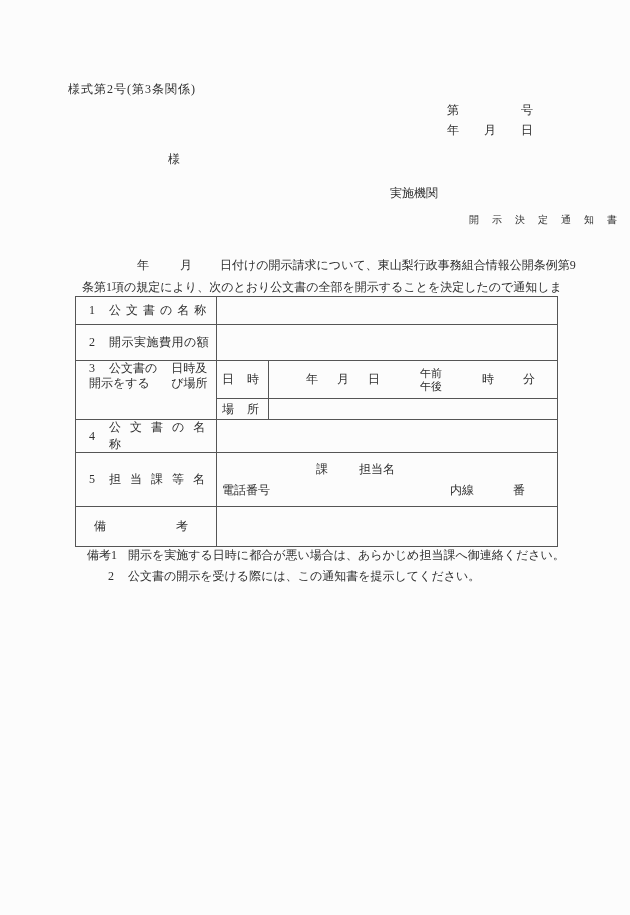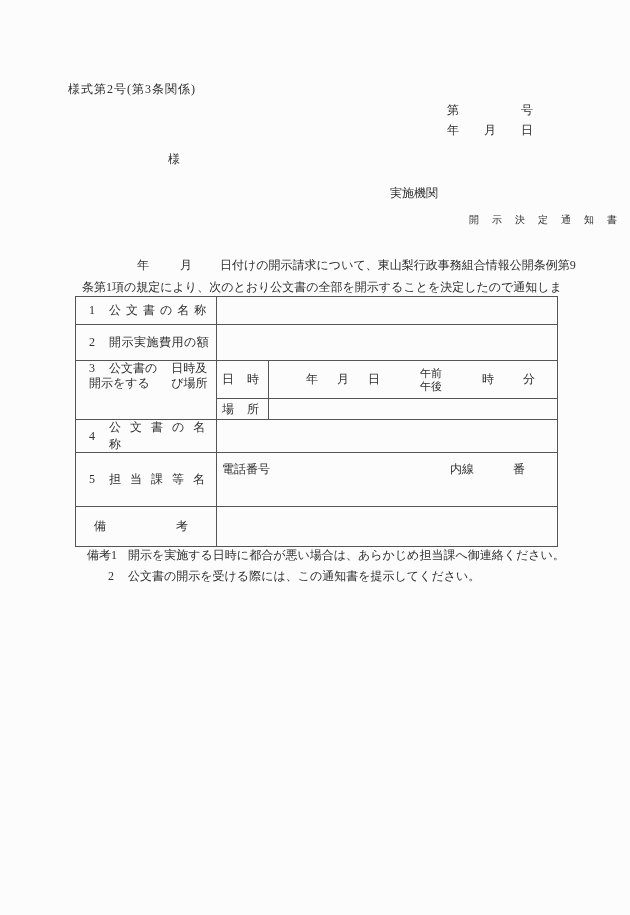--- a/index.html
+++ b/index.html
@@ -155,20 +155,24 @@
       <div class="vcell"></div>
     </div>
 
     <div class="trow h53">
       <div class="lcell">
         <span class="num">5</span>
         <span class="ls9">担当課等名</span>
       </div>
       <div class="r5cell">
         <div>
+          <span class="ml94">課</span>
+          <span class="ml28">担当名</span>
+        </div>
+        <div>
           <span>電話番号</span>
           <span class="ml177">内線</span>
           <span class="ml36">番</span>
         </div>
       </div>
     </div>
 
     <div class="trow h39">
       <div class="lcell" style="padding-left:13px">
         <span class="remarks-inner">

